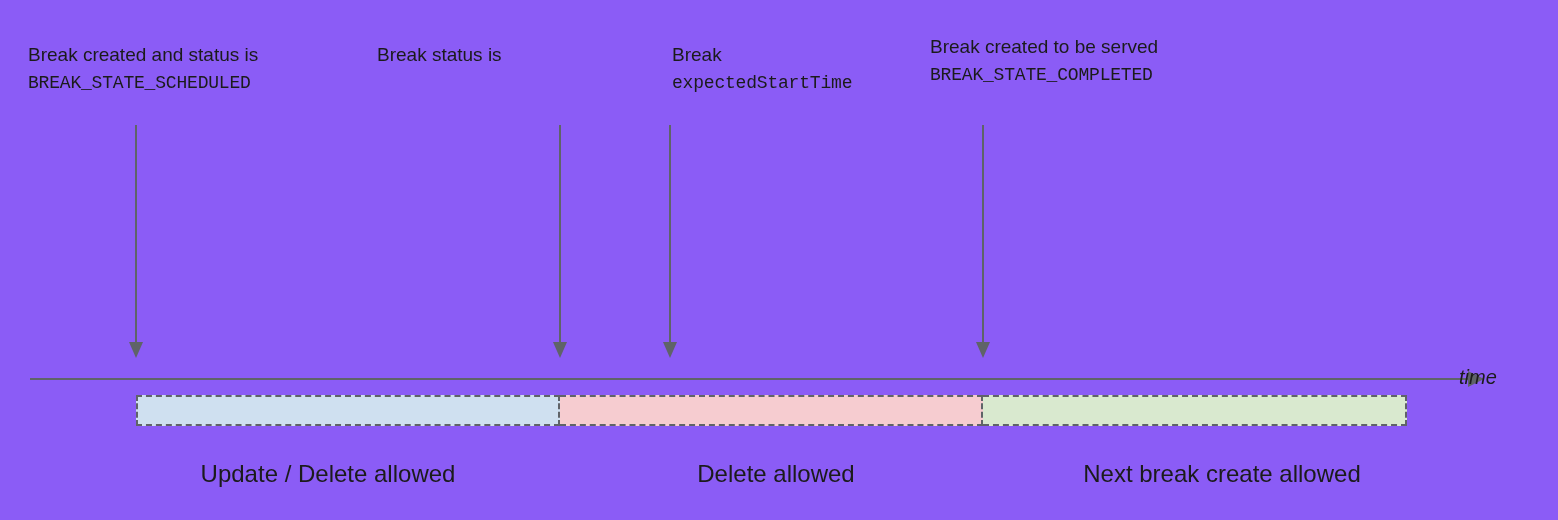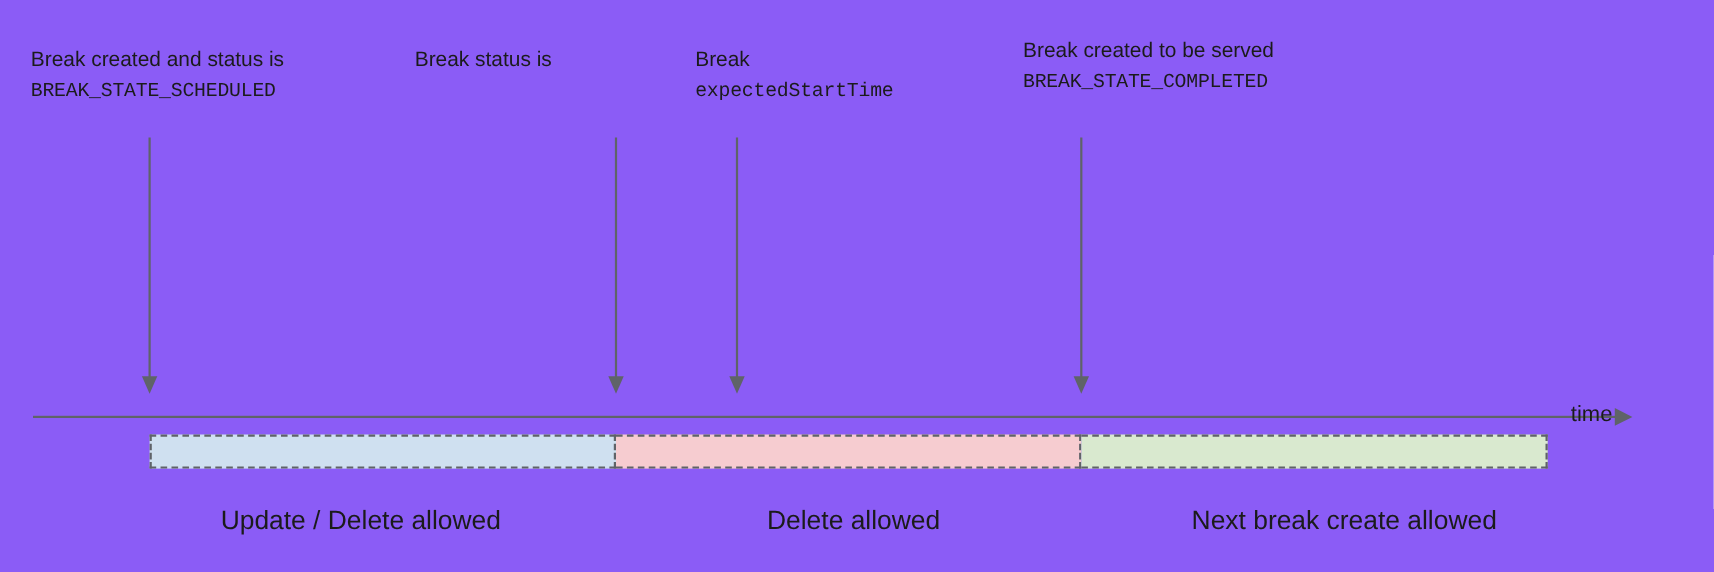--- a/index.html
+++ b/index.html
@@ -109,21 +109,21 @@
 
   <div class="annot" id="annot-0" style="left: 28px; top: 40px;">
     <span class="ln plain">Break created and status is</span>
     <span class="ln code">BREAK_STATE_SCHEDULED</span>
   </div>
 
   <div class="annot" id="annot-1" style="left: 352px; top: 40px; margin-left: 25px;">
     <span class="ln plain">Break status is</span>
   </div>
 
-  <div class="annot" id="annot-2" style="left: 632px; top: 40px;">
+  <div class="annot" id="annot-2" style="left: 672px; top: 40px;">
     <span class="ln plain">Break</span>
     <span class="ln code">expectedStartTime</span>
   </div>
 
   <div class="annot" id="annot-3" style="left: 930px; top: 32px;">
     <span class="ln plain">Break created to be served</span>
     <span class="ln code">BREAK_STATE_COMPLETED</span>
   </div>
 
   <div class="varrow" id="varrow-0" style="left: 128px; top: 125px; height: 233px;">
@@ -138,21 +138,21 @@
     <div class="shaft" style="height: 218px;"></div>
     <div class="head" style="top: 217px;"></div>
   </div>
   <div class="varrow" id="varrow-3" style="left: 975px; top: 125px; height: 233px;">
     <div class="shaft" style="height: 218px;"></div>
     <div class="head" style="top: 217px;"></div>
   </div>
 
   <div id="axis-line" style="left: 30px; top: 378px; width: 1440px;"></div>
   <div id="axis-head" style="left: 1468px; top: 371px;"></div>
-  <div id="axis-label" style="left: 1428px; top: 366px;">time</div>
+  <div id="axis-label" style="left: 1459px; top: 366px; font-style: italic;">time</div>
 
   <div class="phase seg1" id="phase-0" style="left: 136px; width: 424px; background: rgb(207, 224, 240);"></div>
   <div class="phase seg2" id="phase-1" style="left: 560px; width: 423px; background: rgb(246, 204, 208);"></div>
   <div class="phase seg3" id="phase-2" style="left: 983px; width: 424px; background: rgb(217, 233, 207);"></div>
 
   <div class="caption" id="caption-0" style="left: 328px; top: 460px;">Update / Delete allowed</div>
   <div class="caption" id="caption-1" style="left: 776px; top: 460px;">Delete allowed</div>
   <div class="caption" id="caption-2" style="left: 1222px; top: 460px;">Next break create allowed</div>
 
 </div>

